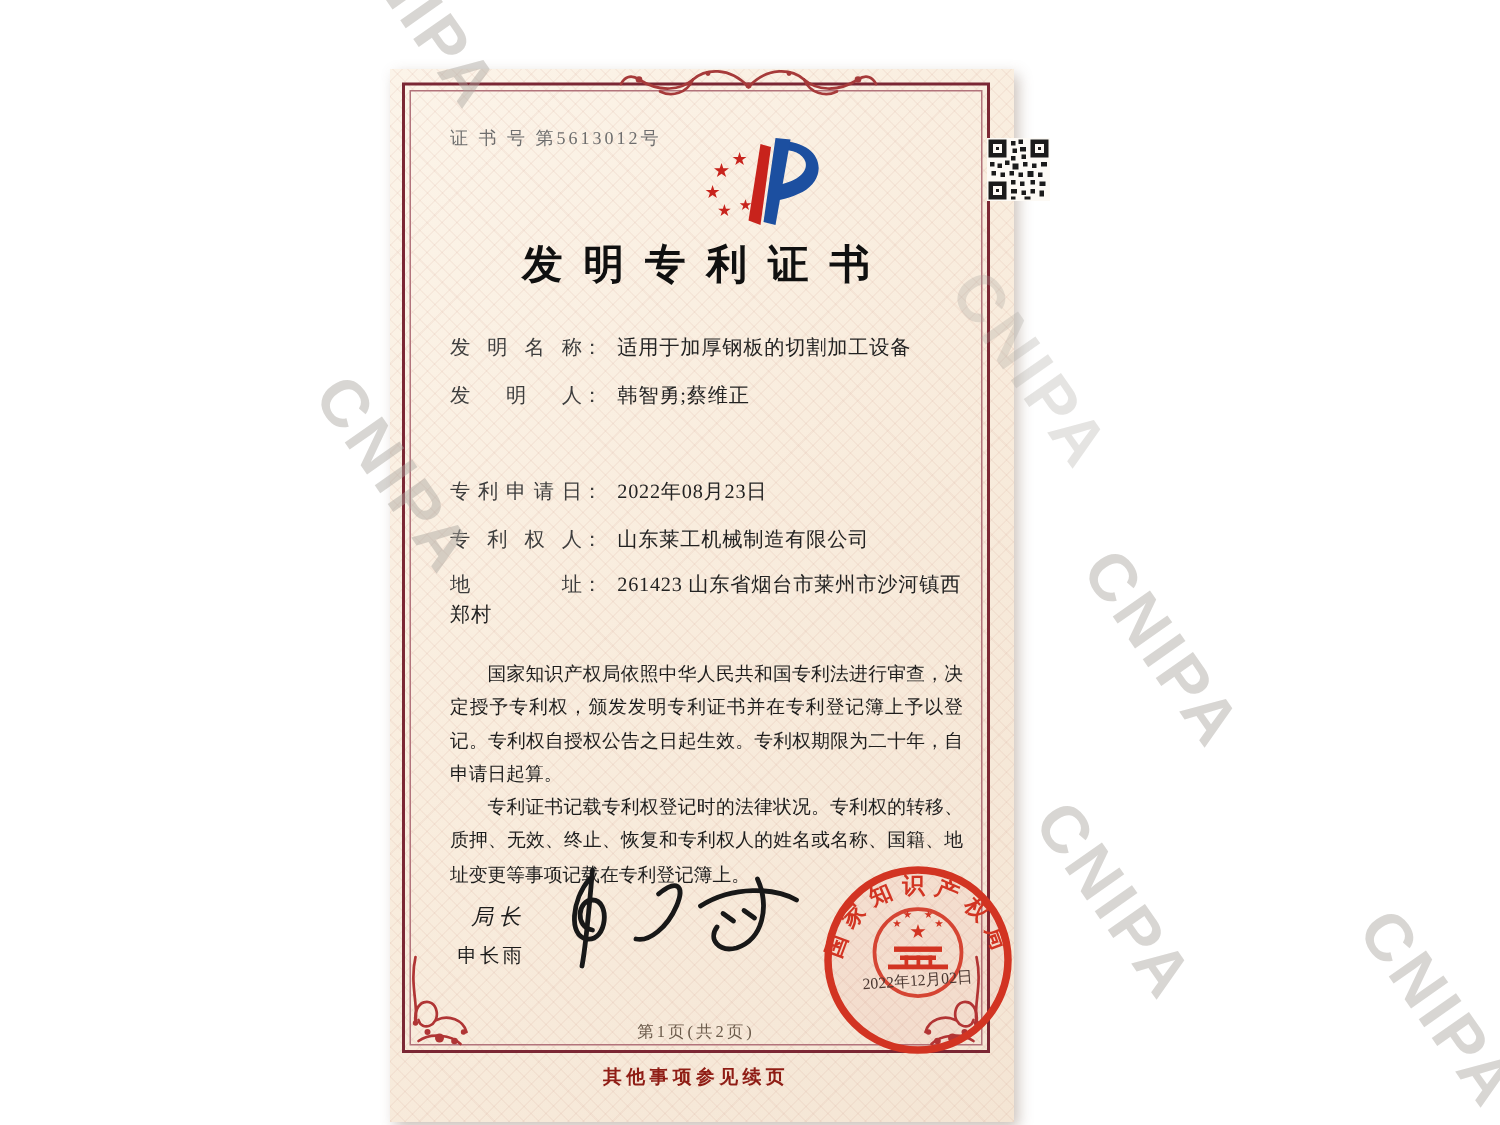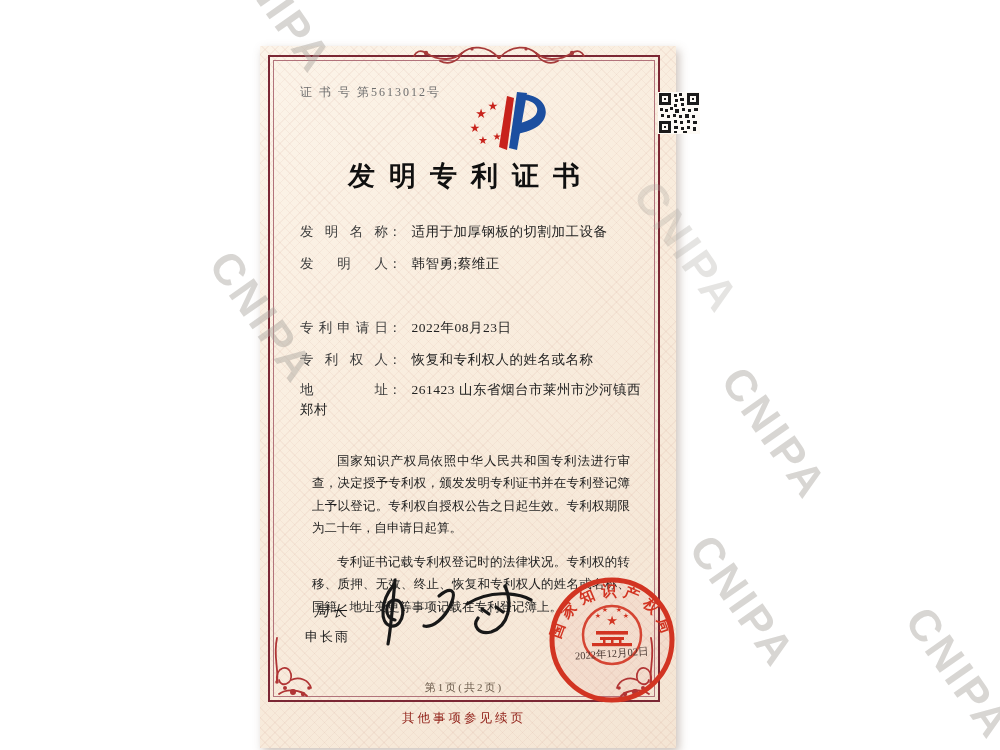--- a/index.html
+++ b/index.html
@@ -24,29 +24,29 @@
   .qr{position:absolute;left:398px;top:46px;width:42px;height:42px;}
   .title{position:absolute;left:0;right:8px;top:112px;text-align:center;font-size:27px;font-weight:bold;
          color:#101010;letter-spacing:14px;text-indent:14px;}
   .frow{position:absolute;left:40px;right:28px;font-size:13.5px;line-height:20px;color:#222;}
   .flabel{display:inline-block;width:88px;text-align:justify;text-align-last:justify;color:#3d3d3d;vertical-align:top;}
   .fcolon{color:#3d3d3d;}
   .fvalue{margin-left:10px;letter-spacing:0.5px;}
   .grant2{position:absolute;left:245px;top:0;white-space:nowrap;}
   .paras{position:absolute;left:40px;right:34px;top:392px;font-size:12.5px;line-height:1.78;
          color:#1d1d1d;text-align:justify;}
-  .paras p{margin:12px;text-indent:2em;}
+  .paras p{margin:0;text-indent:2em;}
   .dir-title{position:absolute;left:54px;top:556px;font-size:14.5px;color:#1c1c1c;letter-spacing:4px;font-style:italic;}
   .dir-name{position:absolute;left:45px;top:582px;font-size:13px;color:#1c1c1c;letter-spacing:2px;}
   .sig{position:absolute;left:95px;top:528px;width:190px;height:85px;}
   .seal{position:absolute;left:287px;top:529px;width:130px;height:130px;z-index:5;}
   .pagenum{position:absolute;left:0;right:8px;top:634px;text-align:center;font-size:11px;
            color:#6b5b4b;letter-spacing:2px;}
   .footnote{position:absolute;left:0;right:8px;top:664px;text-align:center;font-size:12.5px;
-            color:#8f1d15;letter-spacing:3px;}
+            color:#8f1d15;letter-spacing:3px;font-weight:bold;}
   .top-orn{position:absolute;left:152px;top:-8px;width:174px;height:36px;}
   .corner-orn{position:absolute;width:44px;height:64px;top:590px;}
   .corner-orn.left{left:11px;}
   .corner-orn.right{right:19px;transform:scaleX(-1);}
 </style>
 </head>
 <body>
 
 <div class="page">
 
@@ -146,21 +146,21 @@
     <div class="frow" style="top:208px">
       <span class="flabel">发明人</span><span class="fcolon">：</span><span class="fvalue">韩智勇;蔡维正</span>
     </div>
     <div class="frow" style="top:176px">
       <span class="flabel">发明名称</span><span class="fcolon">：</span><span class="fvalue">适用于加厚钢板的切割加工设备</span>
     </div>
     <div class="frow" style="top:272px">
       <span class="flabel">专利申请日</span><span class="fcolon">：</span><span class="fvalue">2022年08月23日</span>
     </div>
     <div class="frow" style="top:304px">
-      <span class="flabel">专利权人</span><span class="fcolon">：</span><span class="fvalue">恢复和专利权人的姓名或名称</span>
+      <span class="flabel">专利权人</span><span class="fcolon">：</span><span class="fvalue">山东莱工机械制造有限公司</span>
     </div>
     <div class="frow" style="top:334px">
       <span class="flabel">地址</span><span class="fcolon">：</span><span class="fvalue">261423 山东省烟台市莱州市沙河镇西郑村</span>
     </div>
 
 
     <div class="paras">
       <p>国家知识产权局依照中华人民共和国专利法进行审查，决定授予专利权，颁发发明专利证书并在专利登记簿上予以登记。专利权自授权公告之日起生效。专利权期限为二十年，自申请日起算。</p>
       <p>专利证书记载专利权登记时的法律状况。专利权的转移、质押、无效、终止、恢复和专利权人的姓名或名称、国籍、地址变更等事项记载在专利登记簿上。</p>
     </div>

